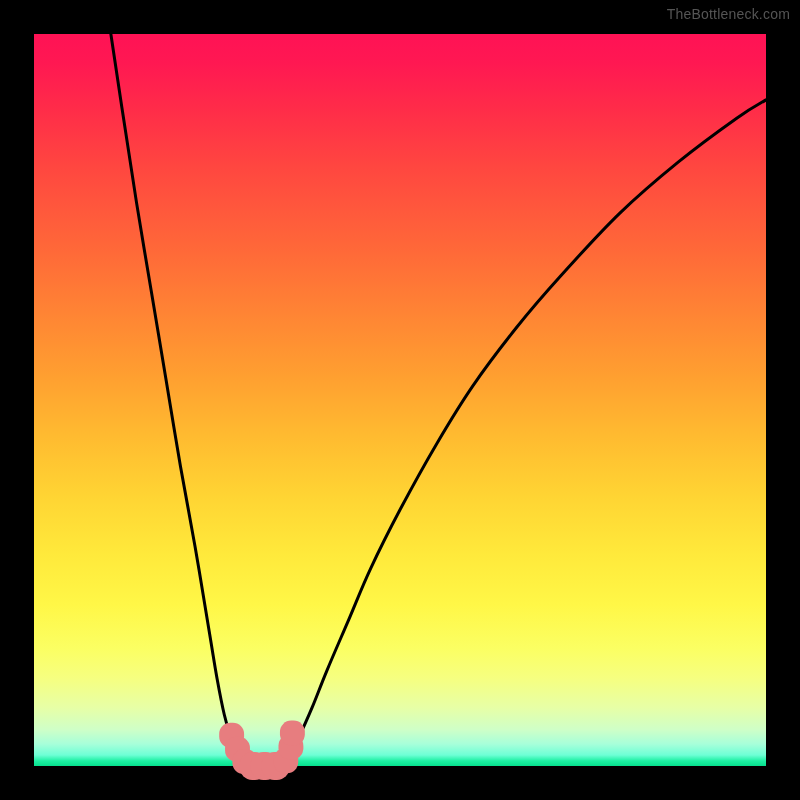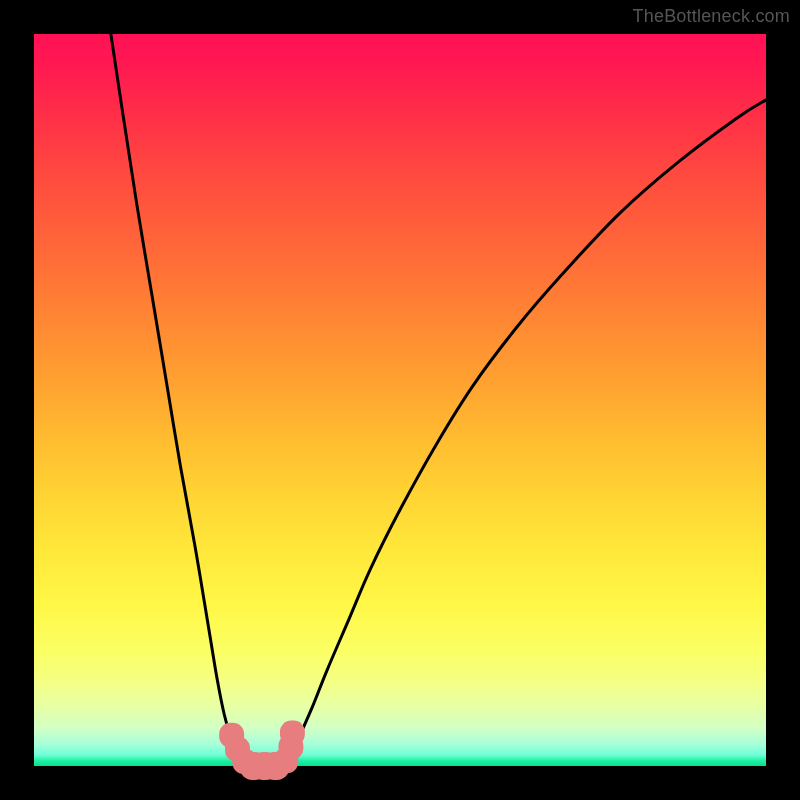--- a/index.html
+++ b/index.html
@@ -47,21 +47,21 @@
       #6effd5 98.5%,
       #1ef0a3 99.3%,
       #07e08e 100%
     );
   }
   .attribution {
     position: absolute;
     top: 6px;
     right: 10px;
     color: #555;
-    font-size: 18px;
+    font-size: 14px;
     font-weight: 400;
     letter-spacing: 0.2px;
     user-select: none;
   }
   svg.overlay {
     position: absolute;
     left: 0;
     top: 0;
     width: 732px;
     height: 732px;

